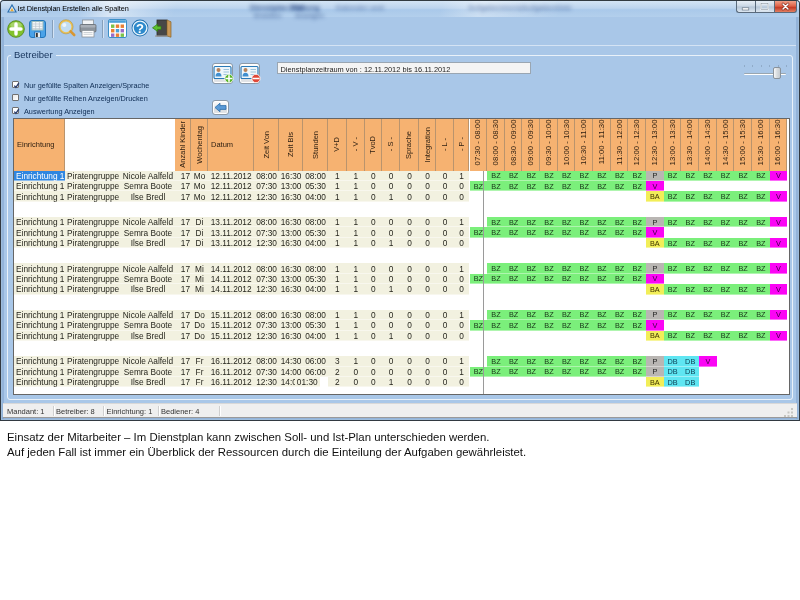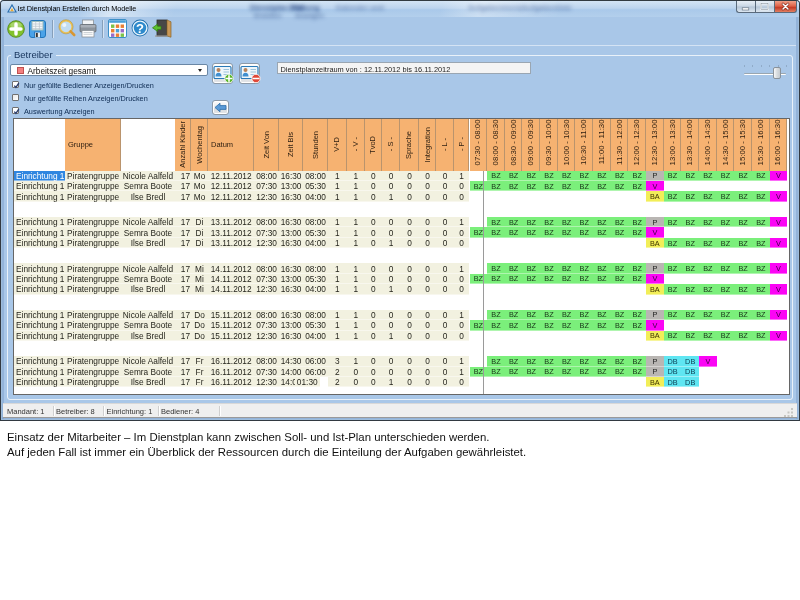--- a/index.html
+++ b/index.html
@@ -44,21 +44,21 @@
 .stext{position:absolute;top:3px}
 #cap{position:absolute;left:7px;top:429.5px;font-size:11.4px;color:#101010;line-height:15.8px}
 </style></head><body>
 <div id="win">
 <div id="titlebar"></div>
 <div class="abs" style="left:1px;top:1px;width:798px;height:16px;border-radius:3px 3px 0 0;background:linear-gradient(105deg,rgba(255,255,255,0) 10%,rgba(255,255,255,.5) 14%,rgba(255,255,255,0) 22%,rgba(255,255,255,0) 55%,rgba(255,255,255,.35) 60%,rgba(255,255,255,0) 70%)"></div>
 <svg class="abs" style="left:7px;top:4px" width="10" height="9" viewBox="0 0 10 9">
       <path d="M1 8 L5 1 L9 8 Z" fill="#e8f2fa" stroke="#2b6fae" stroke-width="1.2"></path>
       <path d="M3.2 7.2 L5 3.8 L6.8 7.2 Z" fill="#e8a838"></path>
     </svg>
-<div id="title">Ist Dienstplan Erstellen durch Modelle</div>
+<div id="title">Ist Dienstplan Erstellen alle Spalten</div>
 <div class="blur" style="left:250px;top:2.5px;font-size:7.5px">Dienstplan und</div>
 <div class="blur" style="left:290px;top:2.5px;font-size:7.5px">Planung</div>
 <div class="blur" style="left:336px;top:2.5px;font-size:7.5px;opacity:.5">Kalender und</div>
 <div class="blur" style="left:468px;top:2.5px;font-size:7.5px;opacity:.5">Aufgabenmenü</div>
 <div class="blur" style="left:522px;top:2.5px;font-size:7.5px;opacity:.5">Aufgabenliste</div>
 <div class="blur" style="left:254px;top:11.5px;font-size:6.5px;opacity:.55">Erstellen</div>
 <div class="blur" style="left:295px;top:11.5px;font-size:6.5px;opacity:.55">Anzeigen</div>
 <div id="wbtns">
       <div class="wb min">
         <svg width="9" height="9">
@@ -130,25 +130,20 @@
       <text x="9" y="13.6" font-size="13" font-weight="bold" fill="#fff" text-anchor="middle" font-family="Liberation Sans">?</text>
     </svg>
 <svg class="abs" style="left:152px;top:19px" width="20" height="19" viewBox="0 0 20 19">
       <rect x="5" y="1" width="10" height="16" fill="#474747" stroke="#2e2e2e" stroke-width="0.8"></rect>
       <path d="M15 1 L19 2.8 V18.2 L15 17 Z" fill="#c89858" stroke="#8a6428" stroke-width="0.7"></path>
       <rect x="3" y="16.4" width="12.5" height="1.3" fill="#9a9a9a"></rect>
       <path d="M0.5 8.8 L5.5 5.2 V7.2 H9 V10.4 H5.5 V12.4 Z" fill="#5cc030" stroke="#2e7a10" stroke-width="0.7"></path>
     </svg>
 <div id="gbox"></div>
     <div id="glabel">Betreiber</div>
-<div id="combo">
-      <span class="sq"></span>
-      <span class="tx">Arbeitszeit gesamt</span>
-      <span class="ar"></span>
-    </div>
 <div class="sbtn" style="left:212px;top:63px"></div>
     <svg class="abs" style="left:212px;top:63px" width="22" height="21" viewBox="0 0 22 21">
       <rect x="2" y="3.5" width="17" height="12" rx="1" fill="#eef6fb" stroke="#2a7ab8" stroke-width="1.2"></rect>
       <circle cx="6.5" cy="7" r="2" fill="#b8835a"></circle>
       <path d="M3.5 13.5 Q3.5 9.8 6.5 9.8 Q9.5 9.8 9.5 13.5 Z" fill="#3f8fd0"></path>
       <path d="M11.5 6.5 H17 M11.5 9 H17 M11.5 11.5 H17" stroke="#9ec4dc" stroke-width="1"></path>
       <circle cx="17" cy="15.5" r="4.2" fill="#58b428" stroke="#fff" stroke-width="0.8"></circle>
       <path d="M14.2 15.5 H19.8 M17 12.7 V18.3" stroke="#fff" stroke-width="1.6" stroke-linecap="round"></path>
     </svg>
 <div class="sbtn" style="left:239px;top:63px"></div>
@@ -158,21 +153,21 @@
       <path d="M3.5 13.5 Q3.5 9.8 6.5 9.8 Q9.5 9.8 9.5 13.5 Z" fill="#3f8fd0"></path>
       <path d="M11.5 6.5 H17 M11.5 9 H17 M11.5 11.5 H17" stroke="#9ec4dc" stroke-width="1"></path>
       <circle cx="17" cy="15.5" r="4.2" fill="#e04838" stroke="#fff" stroke-width="0.8"></circle>
       <path d="M14.2 15.5 H19.8" stroke="#fff" stroke-width="1.6" stroke-linecap="round"></path>
     </svg>
 <div class="check" style="left:12px;top:81px">
       <svg width="7" height="7" viewBox="0 0 7 7" style="position:absolute;left:0;top:-0.5px">
         <path d="M1.3 3.6 L2.9 5.4 L5.8 1.2" fill="none" stroke="#2c3f6e" stroke-width="1.4"></path>
       </svg>
     </div>
-    <div class="cblabel" style="left:24px;top:81px">Nur gefüllte Bediener Anzeigen/Drucken</div>
+    <div class="cblabel" style="left:24px;top:81px">Nur gefüllte Spalten Anzeigen/Sprache</div>
 <div class="check" style="left:12px;top:94px;background:linear-gradient(135deg,#e8e8e8,#fff)"></div>
     <div class="cblabel" style="left:24px;top:94px">Nur gefüllte Reihen Anzeigen/Drucken</div>
 <div class="check" style="left:12px;top:107px">
       <svg width="7" height="7" viewBox="0 0 7 7" style="position:absolute;left:0;top:-0.5px">
         <path d="M1.3 3.6 L2.9 5.4 L5.8 1.2" fill="none" stroke="#2c3f6e" stroke-width="1.4"></path>
       </svg>
     </div>
     <div class="cblabel" style="left:24px;top:107px">Auswertung Anzeigen</div>
 <div class="sbtn" style="left:212px;top:100px;width:17px;height:15px"></div>
 <svg class="abs" style="left:214px;top:102px" width="13" height="11" viewBox="0 0 13 11">
@@ -181,21 +176,21 @@
 <div class="tfield" style="top:62px">Dienstplanzeitraum von : 12.11.2012 bis 16.11.2012</div>
 <div class="tick" style="left:744.0px"></div>
 <div class="tick" style="left:752.4px"></div>
 <div class="tick" style="left:760.8px"></div>
 <div class="tick" style="left:769.2px"></div>
 <div class="tick" style="left:777.6px"></div>
 <div class="tick" style="left:786.0px"></div>
 <div id="slider-track"></div>
     <div id="slider-thumb"></div>
 <div id="tbl">
-<div class="hc hch" style="left:51.00px;width:56.00px">Gruppe</div>
+<div class="hc hch" style="left:0.00px;width:51.00px">Einrichtung</div>
 <div class="hc hcv" style="left:161.00px;width:16.00px">
         <span class="vt">Anzahl Kinder</span>
       </div>
 <div class="hc hcv" style="left:177.00px;width:17.00px">
         <span class="vt">Wochentag</span>
       </div>
 <div class="hc hch" style="left:194.00px;width:46.30px">Datum</div>
 <div class="hc hcv" style="left:240.30px;width:24.50px">
         <span class="vt">Zeit Von</span>
       </div>

